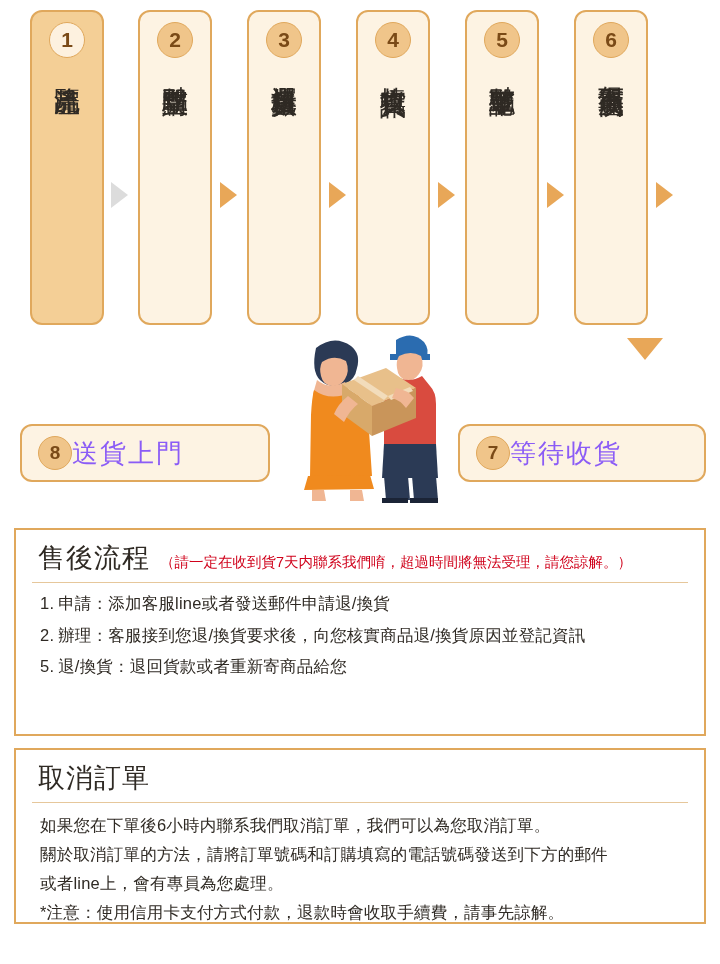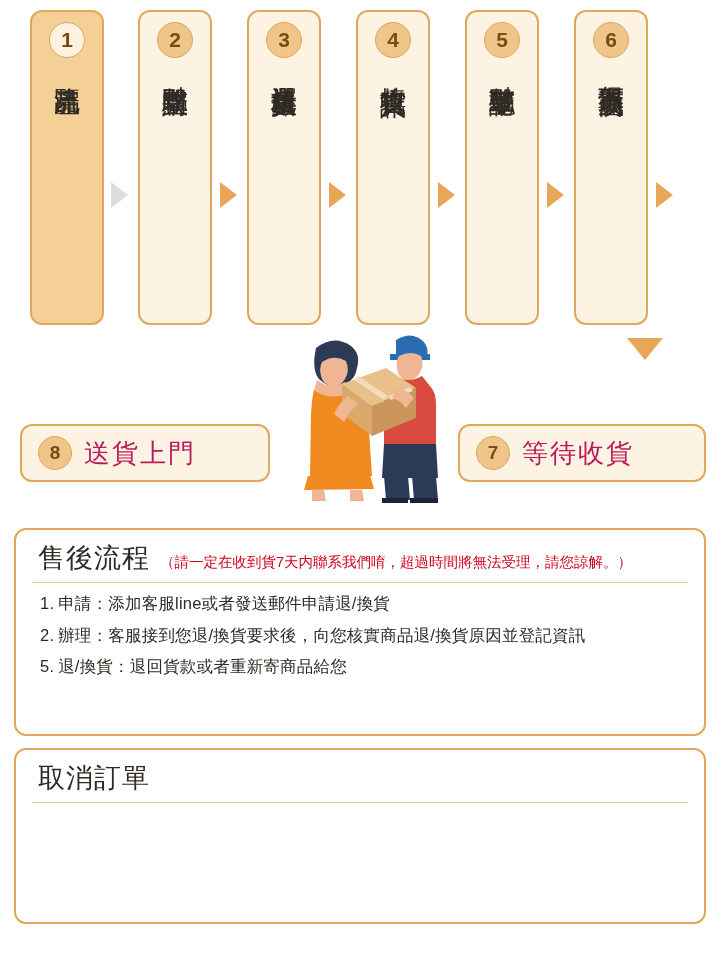--- a/index.html
+++ b/index.html
@@ -128,32 +128,32 @@
     color: #7a4a17;
     font-size: 19px;
     font-weight: bold;
     line-height: 32px;
     text-align: center;
     margin-left: 16px;
     flex: none;
   }
   .pill-label {
     font-size: 26px;
-    margin-left: 12px;
+    margin-left: 0;
     letter-spacing: 2px;
-    color: #be185d;
+    color: #8b5cf6;
   }
 
   
   .panel {
     position: absolute;
     left: 14px;
     width: 692px;
     border: 2px solid #e0a85c;
-    border-radius: 12px;
+    border-radius: 0;
     background: #ffffff;
     box-sizing: border-box;
   }
   .panel-after { top: 528px; height: 208px; }
   .panel-cancel { top: 748px; height: 176px; }
 
   .panel-head {
     display: flex;
     align-items: baseline;
     padding: 10px 0 0 22px;
@@ -296,13 +296,19 @@
       <span class="item-idx">5.</span><span class="item-term">退/換貨：</span><span>退回貨款或者重新寄商品給您</span>
     </div>
   </div>
 </div>
 
 <div class="panel panel-cancel">
   <div class="panel-head">
     <div class="panel-title">取消訂單</div>
   </div>
   <div class="panel-rule"></div>
+  <div class="panel-body">
+    <div class="para">如果您在下單後6小時内聯系我們取消訂單，我們可以為您取消訂單。</div>
+    <div class="para">關於取消訂單的方法，請將訂單號碼和訂購填寫的電話號碼發送到下方的郵件</div>
+    <div class="para">或者line上，會有專員為您處理。</div>
+    <div class="para">*注意：使用信用卡支付方式付款，退款時會收取手續費，請事先諒解。</div>
+  </div>
 </div>
 
 </body></html>

